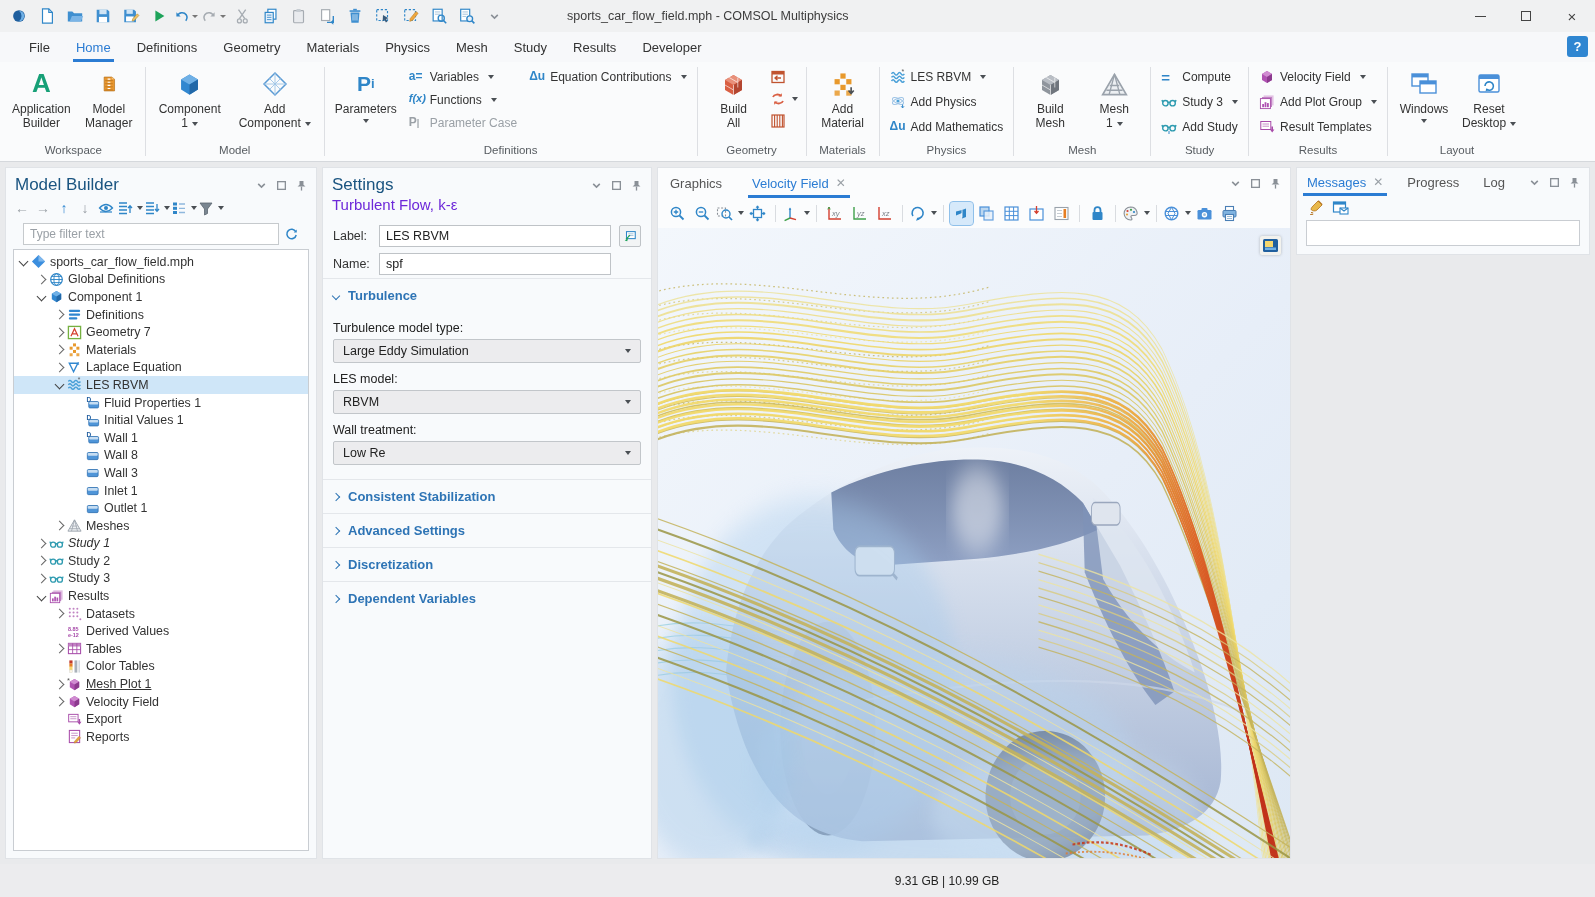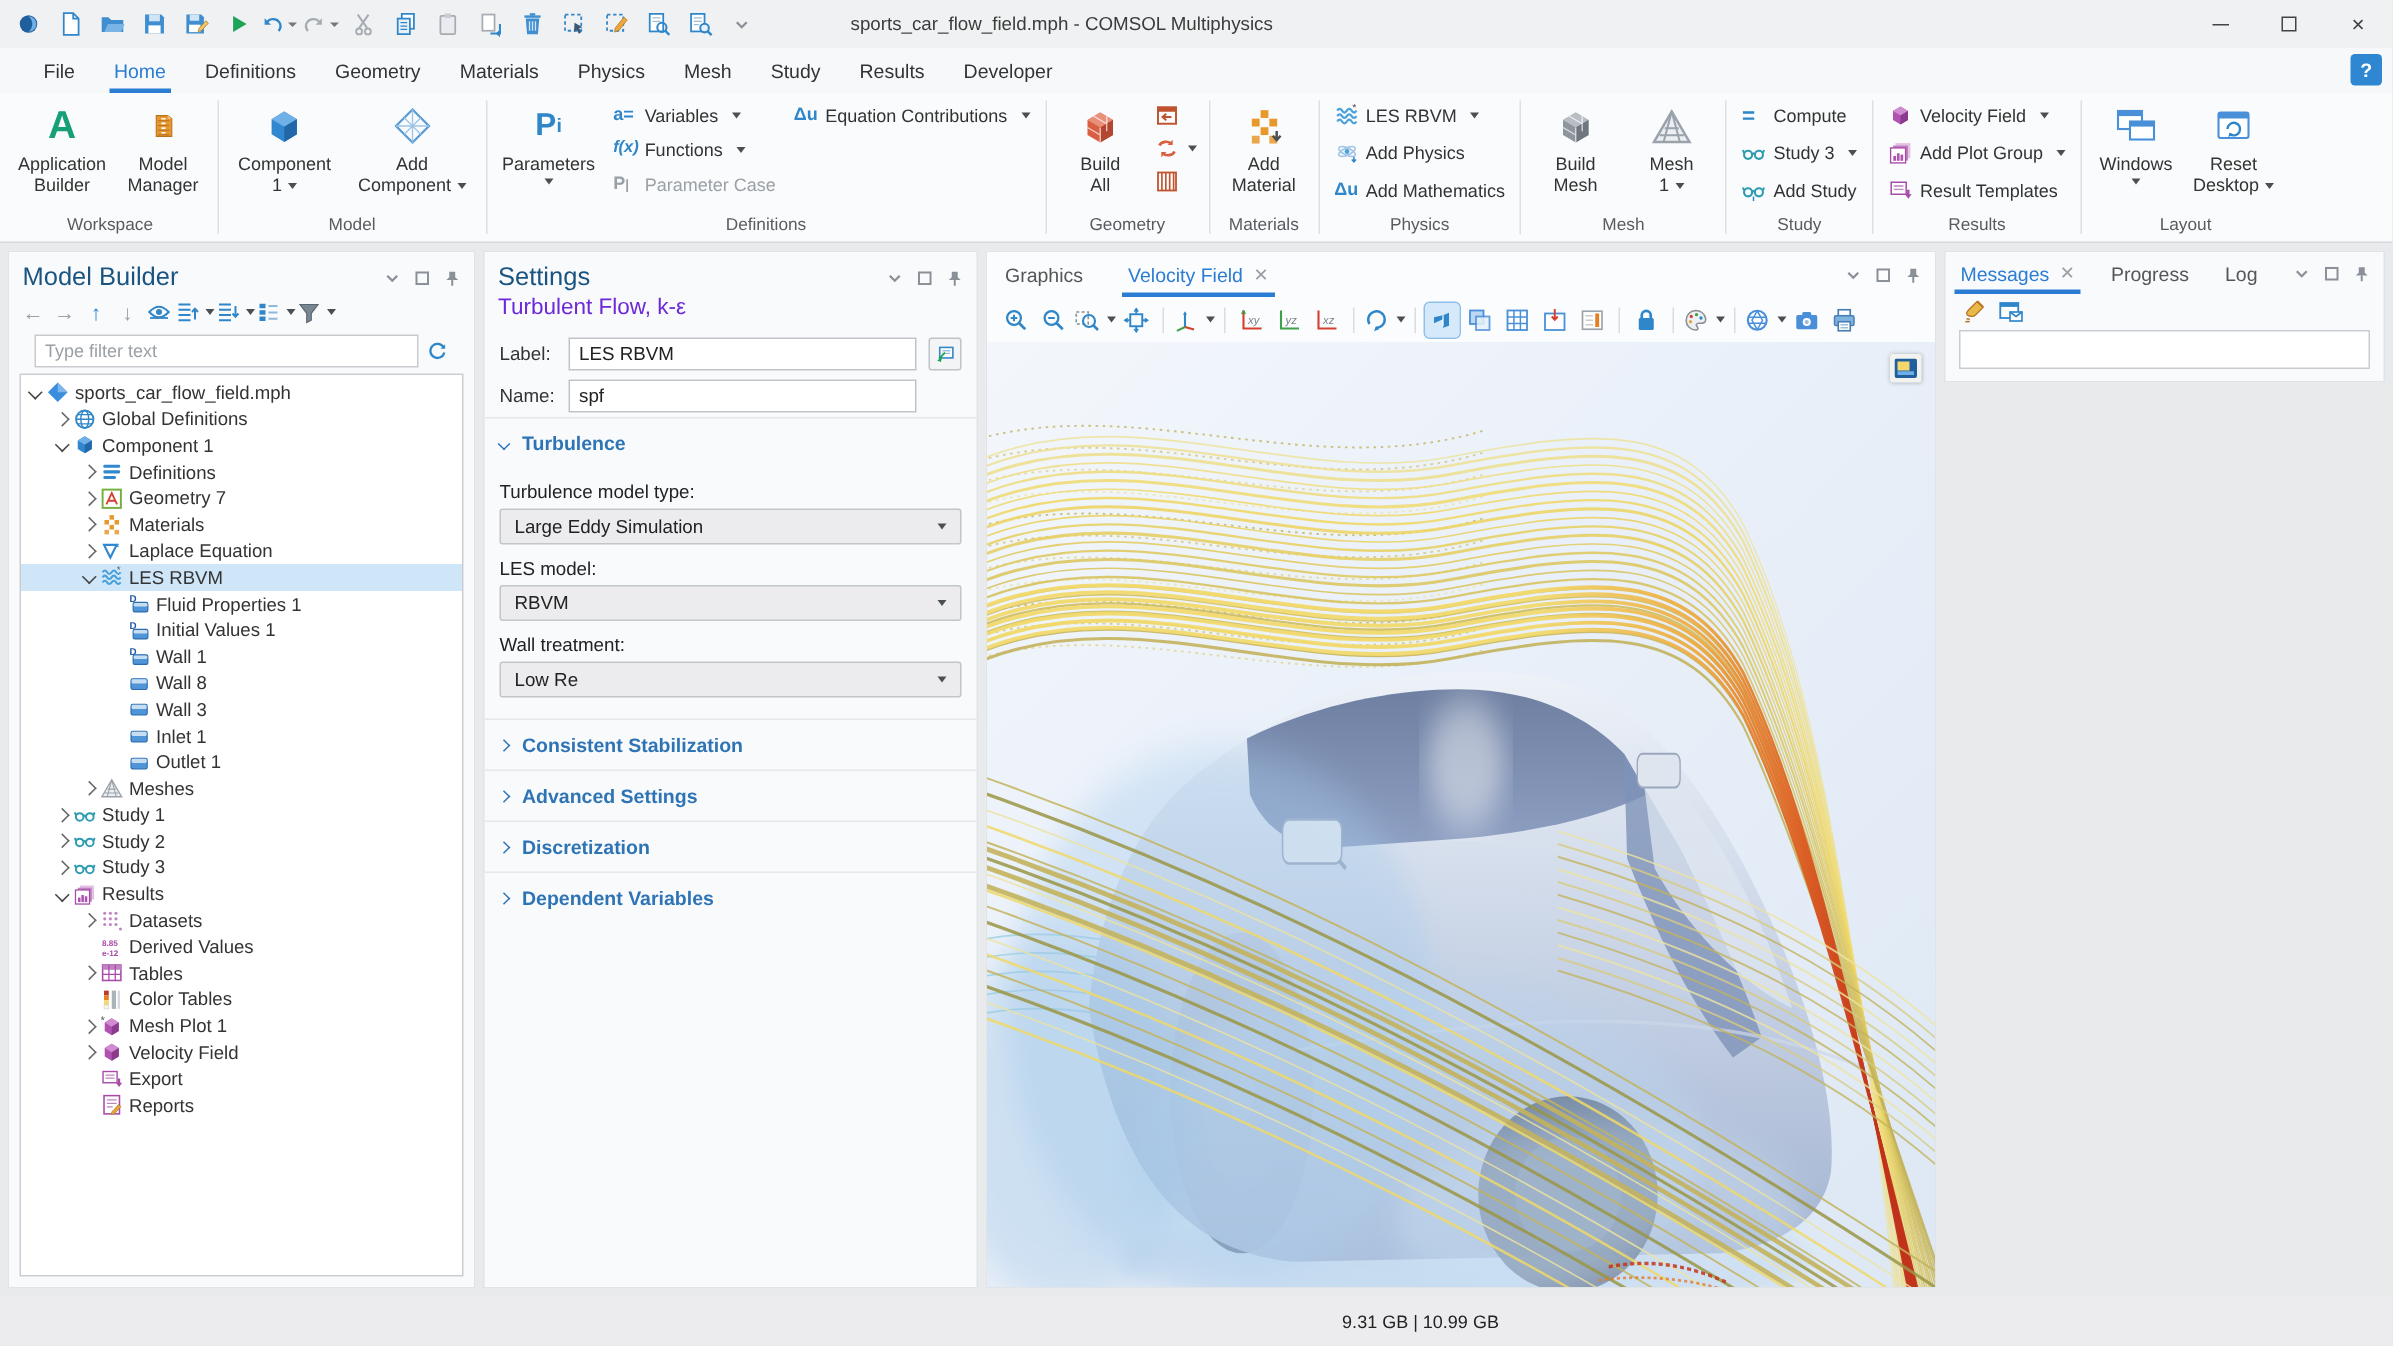--- a/index.html
+++ b/index.html
@@ -923,39 +923,39 @@
           </svg>
           <span class="tlabel">Outlet 1</span>
         </div>
         <div class="trow" style="padding-left: 42px;">
           <span class="chev right"></span>
           <svg class="tic" viewBox="0 0 16 16">
             <use href="#sym-meshg"></use>
           </svg>
           <span class="tlabel">Meshes</span>
         </div>
+        <div class="trow" style="padding-left: 24px; font-style: italic;">
+          <span class="chev right"></span>
+          <svg class="tic" viewBox="0 0 16 16">
+            <use href="#sym-study"></use>
+          </svg>
+          <span class="tlabel">Study 1</span>
+        </div>
         <div class="trow" style="padding-left: 24px;">
           <span class="chev right"></span>
           <svg class="tic" viewBox="0 0 16 16">
             <use href="#sym-study"></use>
           </svg>
-          <span class="tlabel">Study 1</span>
+          <span class="tlabel">Study 2</span>
         </div>
         <div class="trow" style="padding-left: 24px;">
           <span class="chev right"></span>
           <svg class="tic" viewBox="0 0 16 16">
             <use href="#sym-study"></use>
           </svg>
-          <span class="tlabel">Study 2</span>
-        </div>
-        <div class="trow" style="padding-left: 24px;">
-          <span class="chev right"></span>
-          <svg class="tic" viewBox="0 0 16 16">
-            <use href="#sym-study"></use>
-          </svg>
           <span class="tlabel">Study 3</span>
         </div>
         <div class="trow" style="padding-left: 24px;">
           <span class="chev down"></span>
           <svg class="tic" viewBox="0 0 16 16">
             <use href="#sym-results"></use>
           </svg>
           <span class="tlabel">Results</span>
         </div>
         <div class="trow" style="padding-left: 42px;">
@@ -979,21 +979,21 @@
           </svg>
           <span class="tlabel">Tables</span>
         </div>
         <div class="trow" style="padding-left: 42px;">
           <span class="chev blank"></span>
           <svg class="tic" viewBox="0 0 16 16">
             <use href="#sym-ctable"></use>
           </svg>
           <span class="tlabel">Color Tables</span>
         </div>
-        <div class="trow" style="padding-left: 42px;">
+        <div class="trow" style="padding-left: 42px; text-decoration: underline;">
           <span class="chev right"></span>
           <svg class="tic" viewBox="0 0 16 16">
             <use href="#sym-mcube2"></use>
           </svg>
           <span class="tlabel">Mesh Plot 1</span>
         </div>
         <div class="trow" style="padding-left: 42px;">
           <span class="chev right"></span>
           <svg class="tic" viewBox="0 0 16 16">
             <use href="#sym-mcube"></use>

